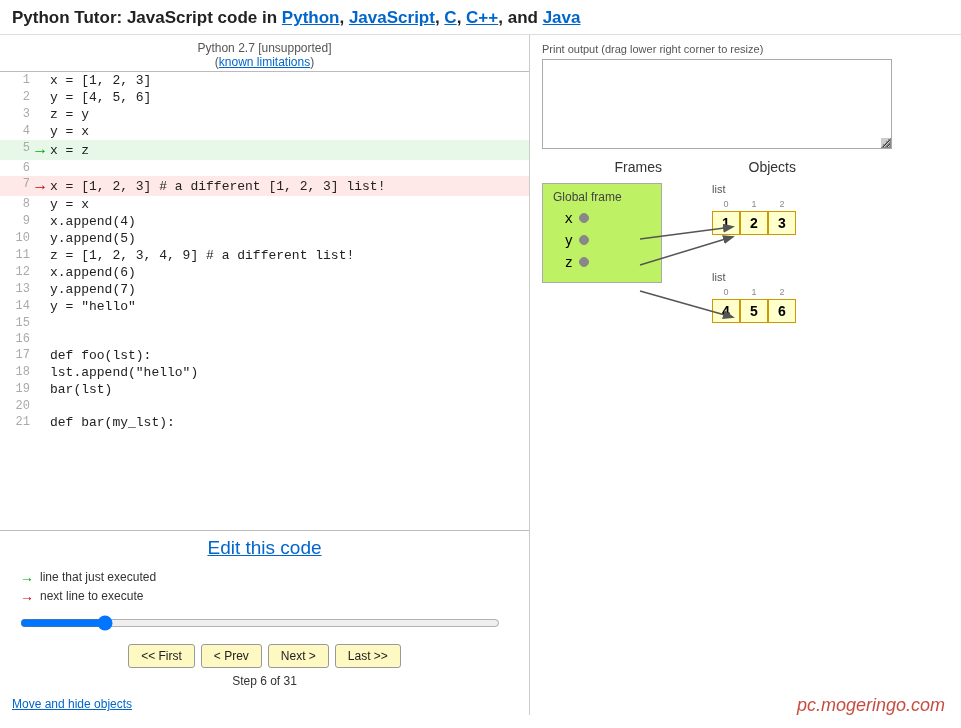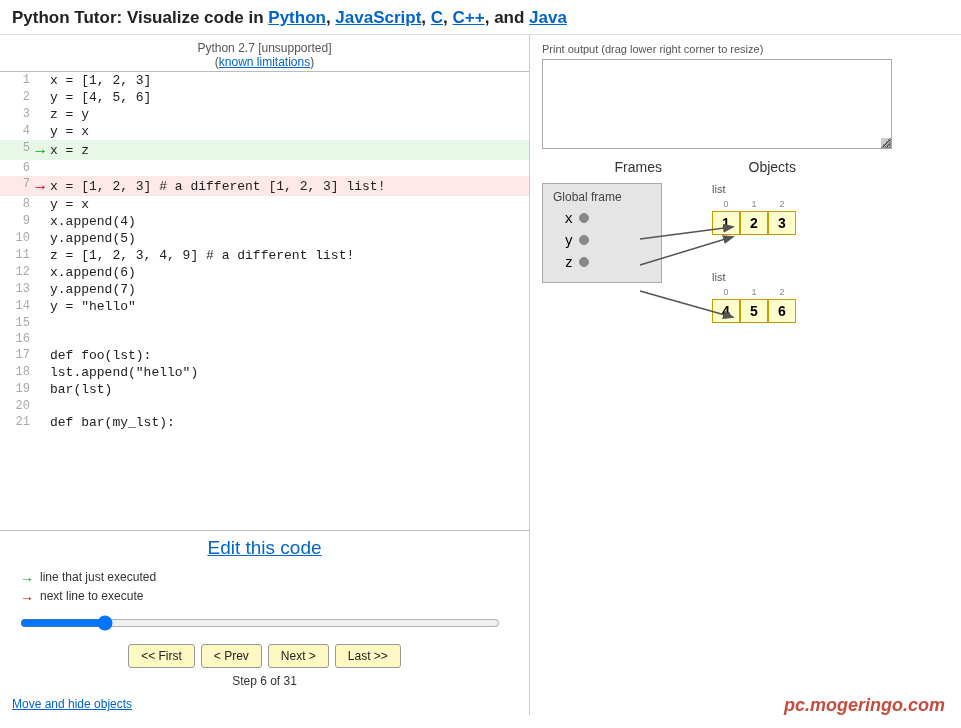--- a/index.html
+++ b/index.html
@@ -228,21 +228,21 @@
       text-align: right;
       margin-bottom: 8px;
     }
 
     #frames-section {
       min-width: 120px;
     }
 
     #global-frame {
       border: 1px solid #aaa;
-      background: #e5e5e5;
+      background: #bef264;
       padding: 6px 10px;
     }
 
     .frame-title {
       font-size: 12px;
       color: #444;
       margin-bottom: 6px;
     }
 
     .frame-row {
@@ -329,21 +329,21 @@
     #right-inner {
       position: relative;
     }
 
     
     #watermark {
       position: fixed;
       bottom: 12px;
       right: 16px;
       font-size: 18px;
-      font-weight: bold;
+      font-weight: normal;
       color: #c0392b;
       opacity: 0.9;
       font-style: italic;
       margin-top: 44px;
     }
 
     
     #code-container::-webkit-scrollbar {
       width: 8px;
     }
@@ -355,21 +355,21 @@
     }
 
     .list-cells-wrapper {
       display: flex;
     }
   </style>
 </head>
 <body>
 
 <div id="header">
-  <span>Python Tutor: Visualize code in </span><a href="#">Python</a><span>, </span><a href="#">JavaScript</a><span>, </span><a href="#">C</a><span>, </span><a href="#">C++</a><span>, and </span><a href="#">Java</a>
+  <span>Python Tutor: JavaScript code in </span><a href="#">Python</a><span>, </span><a href="#">JavaScript</a><span>, </span><a href="#">C</a><span>, </span><a href="#">C++</a><span>, and </span><a href="#">Java</a>
 </div>
 
 <div id="main">
 
   <div id="left-panel">
     <div id="code-header">
       <span>Python 2.7 [unsupported]</span><br>
       (<a href="#">known limitations</a>)
     </div>
     <div id="code-container">

